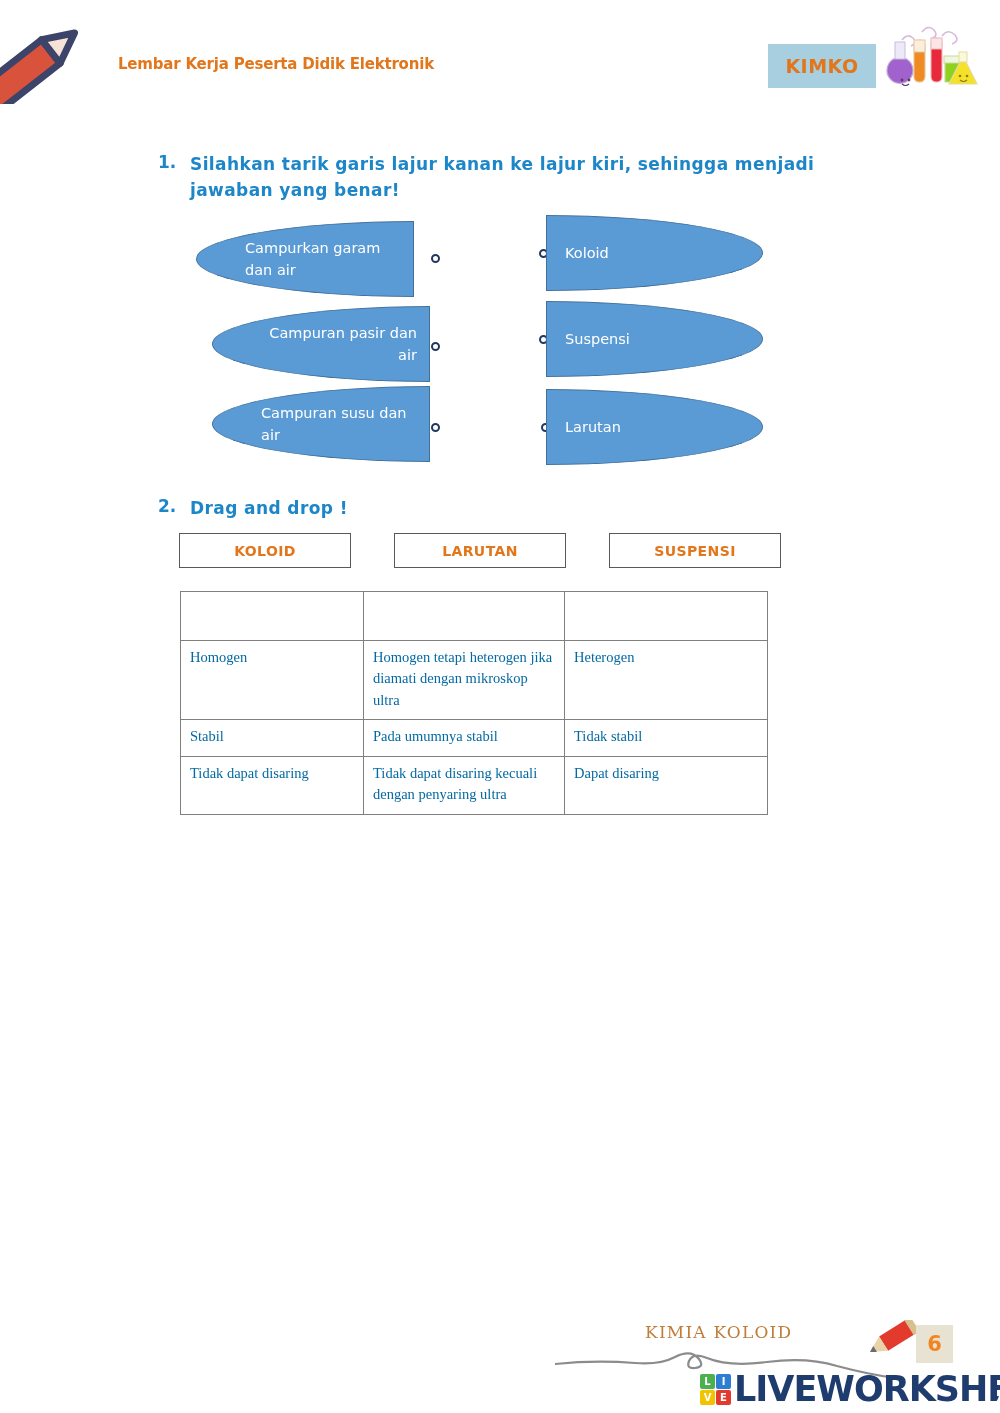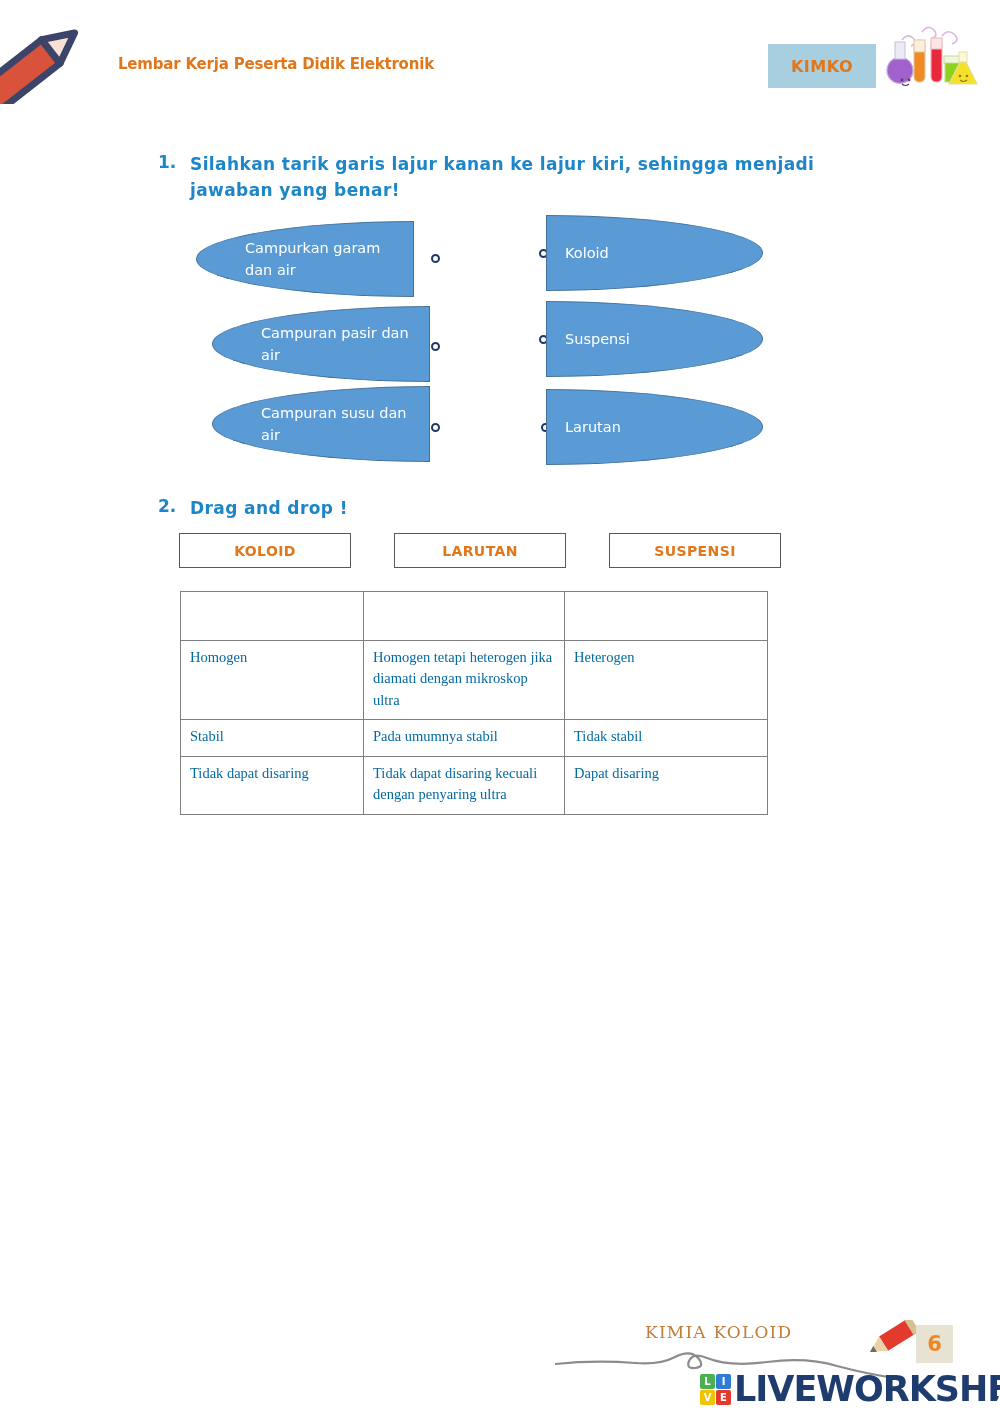--- a/index.html
+++ b/index.html
@@ -43,21 +43,21 @@
     top: 44px;
     width: 108px;
     height: 44px;
     background: #A8CFE0;
     display: flex;
     align-items: center;
     justify-content: center;
   }
   .kimko-badge span {
     font-family: "DejaVu Sans", sans-serif;
-    font-size: 16px;
+    font-size: 19px;
     font-weight: bold;
     color: #E2761B;
     letter-spacing: 0.5px;
   }
   .flasks {
     position: absolute;
     left: 876px;
     top: 18px;
     width: 104px;
     height: 82px;
@@ -282,21 +282,21 @@
       </g>
     </svg>
   </div>
 
   <div class="q-num" style="left:158px; top:152px;">1.</div>
   <div class="q-text" style="left:190px; top:152px; width:660px;">Silahkan tarik garis lajur kanan ke lajur kiri, sehingga menjadi jawaban yang benar!</div>
 
   <div class="pill left" style="left:196px; top:221px; width:218px; height:76px;">
     <span>Campurkan garam dan air</span>
   </div>
-  <div class="pill left" style="left:212px; top:306px; width:218px; height:76px;">
+  <div class="pill left" style="left:212px; top:306px; width:218px; height:76px;text-align:right;">
     <span>Campuran pasir dan air</span>
   </div>
   <div class="pill left" style="left:212px; top:386px; width:218px; height:76px;">
     <span>Campuran susu dan air</span>
   </div>
 
   <div class="dot" style="left:431px; top:254px;"></div>
   <div class="dot" style="left:431px; top:342px;"></div>
   <div class="dot" style="left:431px; top:423px;"></div>
 

